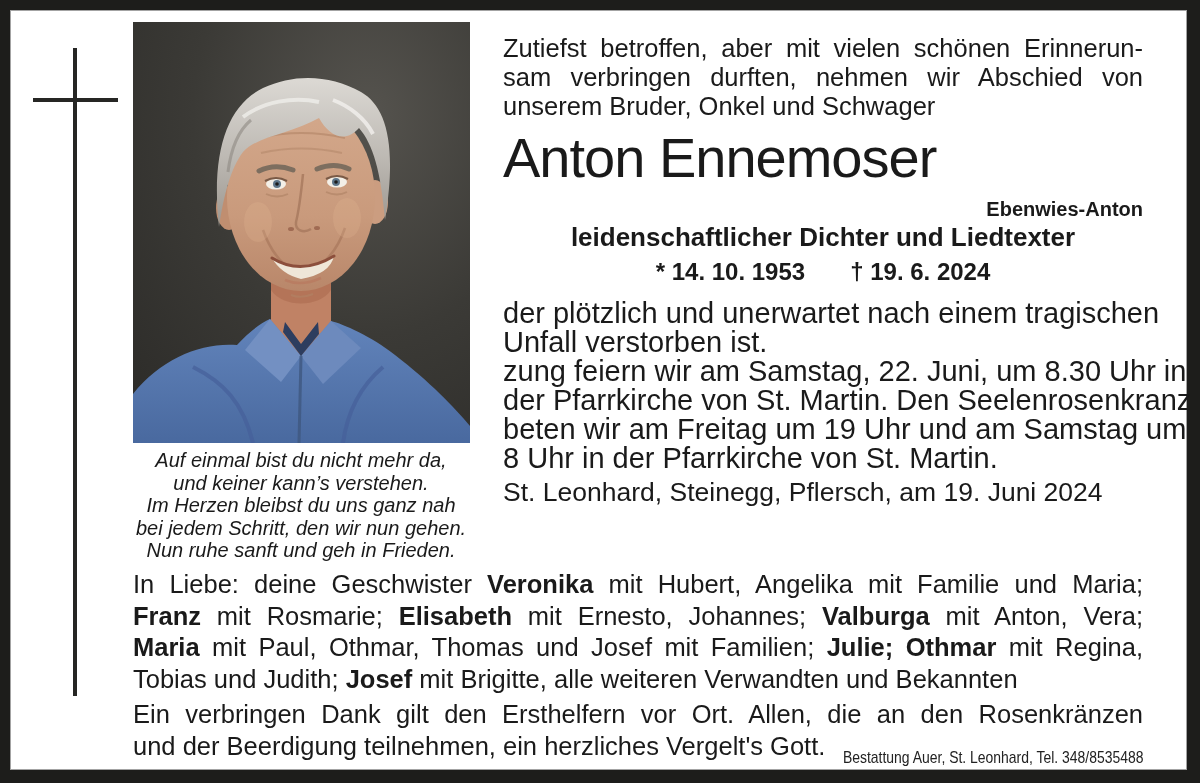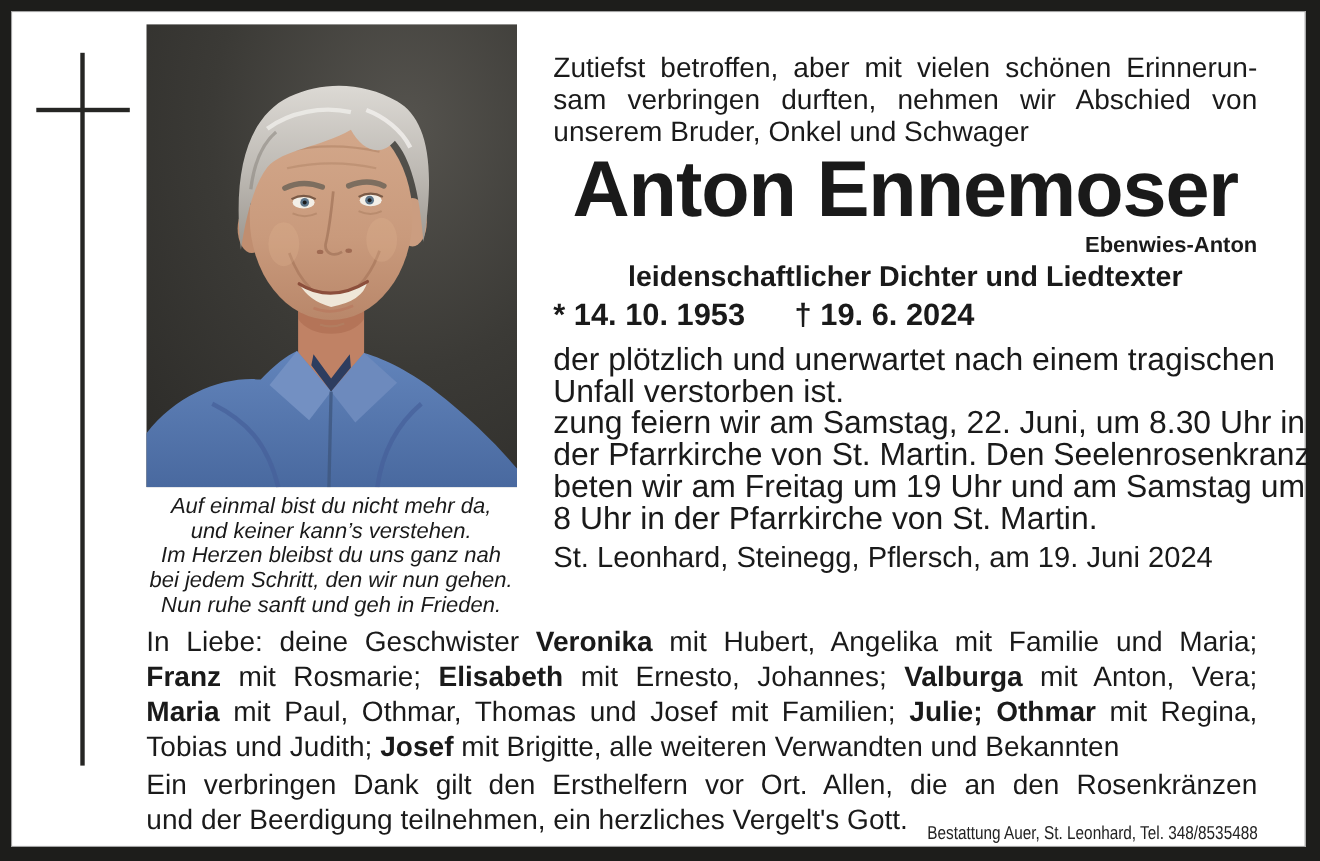--- a/index.html
+++ b/index.html
@@ -23,26 +23,26 @@
   .cross .v { position: absolute; left: 73px; top: 48px; width: 4px; height: 648px; background: #262624; }
   .cross .h { position: absolute; left: 33px; top: 98px; width: 85px; height: 4px; background: #262624; }
   
   .photo { position: absolute; left: 133px; top: 22px; width: 337px; height: 421px; z-index: 2; }
   .photo svg { display: block; width: 100%; height: 100%; }
   
   .tline { white-space: nowrap; }
   .just { text-align: justify; text-align-last: justify; }
   .b { font-weight: bold; margin-top: 32px; }
   
-  .col { position: absolute; left: 503px; top: 48px; width: 640px; z-index: 2; }
+  .col { position: absolute; left: 503px; top: 34px; width: 640px; z-index: 2; }
   .intro { font-size: 25.5px; line-height: 29px; }
-  .name { margin-top: 6px; font-size: 72px; line-height: 62px; font-weight: bold; text-align: center; letter-spacing: -1px; }
+  .name { margin-top: 6px; font-size: 56px; line-height: 62px; font-weight: normal; letter-spacing: -1px; }
   .sub1 { margin-top: 6px; font-size: 20px; line-height: 28px; font-weight: bold; text-align: right; }
   .sub2 { font-size: 26px; line-height: 28px; font-weight: bold; text-align: center; }
-  .dates { margin-top: 6px; font-size: 28px; line-height: 30px; font-weight: bold; text-align: left; }
+  .dates { margin-top: 6px; font-size: 24px; line-height: 30px; font-weight: bold; text-align: center; }
   .dates span + span { margin-left: 45px; }
   .bodytxt { margin-top: 12px; font-size: 29px; line-height: 29px; }
   .place { margin-top: 4px; font-size: 26.5px; line-height: 30px; white-space: nowrap; }
   
   .poem { position: absolute; left: 111px; top: 449px; width: 380px; z-index: 2;
           font-style: italic; font-size: 20px; line-height: 22.6px; }
   .poem .tline { text-align: center; }
   
   .family { position: absolute; left: 133px; top: 569px; width: 1010px; z-index: 2;
             font-size: 25.5px; line-height: 31.5px; }

